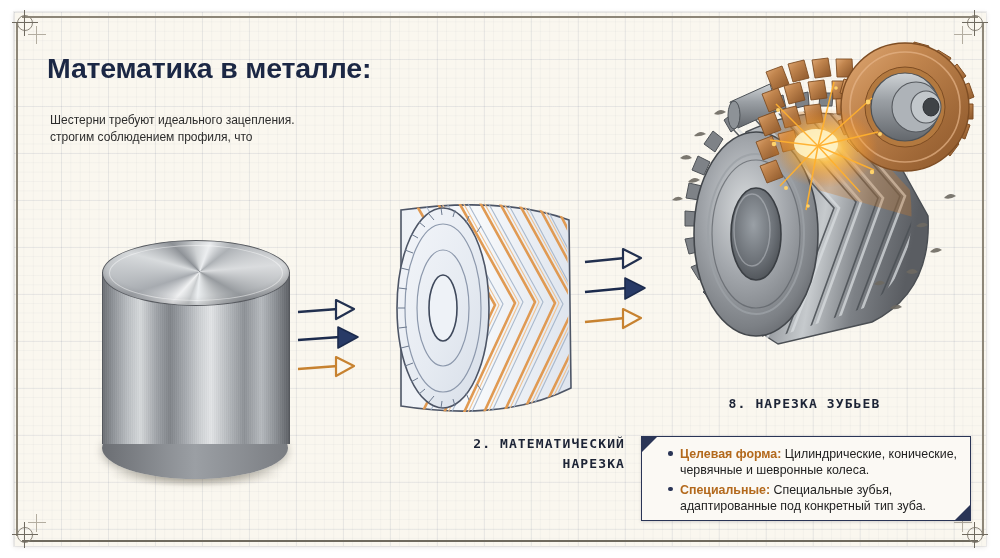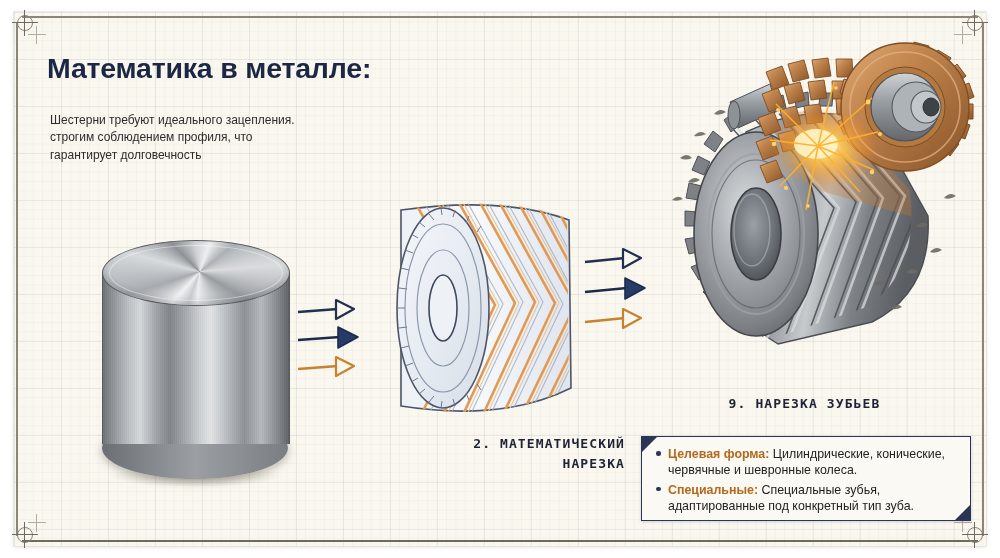--- a/index.html
+++ b/index.html
@@ -77,20 +77,21 @@
   #cap2{left:360px;top:434px;width:265px;text-align:right;}
   #cap3{left:672px;top:394px;width:265px;}
 
   
   .infobox{
     position:absolute;left:641px;top:436px;width:330px;height:85px;
     background:#fbf9f4;
     border:1.6px solid #2a3556;
     box-sizing:border-box;
     box-shadow:0 1px 3px rgba(40,40,60,.18);
+    padding-left:12px;
   }
   .infobox .corner{position:absolute;width:0;height:0;}
   .infobox .corner.tl{left:0;top:0;border-top:15px solid #2a3556;border-right:15px solid transparent;}
   .infobox .corner.br{right:0;bottom:0;border-bottom:15px solid #2a3556;border-left:15px solid transparent;}
   .infobox ul{margin:0;padding:9px 10px 0 26px;list-style:none;}
   .infobox li{
     position:relative;font-size:12.4px;line-height:1.32;color:#222;margin-bottom:3px;
   }
   .infobox li:before{
     content:"";position:absolute;left:-12px;top:5px;width:4.5px;height:4.5px;
@@ -195,21 +196,20 @@
       <i class="v"></i>
     </div>
 
   <h1 class="title">
     <span>Математика в металле:</span>
   </h1>
 
   <div class="lede">
     <span>Шестерни требуют идеального зацепления.</span>
     <span>строгим соблюдением профиля, что</span>
-    <span>гарантирует долговечность</span>
   </div>
 
   <div id="billet">
     <div class="shadow"></div>
     <div class="bottom"></div>
     <div class="body"></div>
     <div class="top"></div>
     <div class="toprim"></div>
   </div>
 
@@ -506,21 +506,21 @@
         <path d="M86 74 q6 -7 12 -2 -6 4 -12 2z"></path>
       </g>
     </svg>
   </div>
 
   <div class="caption" id="cap2">
     <span>2. МАТЕМАТИЧЕСКИЙ</span>
     <span>НАРЕЗКА</span>
   </div>
   <div class="caption" id="cap3">
-    <span>9. НАРЕЗКА ЗУБЬЕВ</span>
+    <span>8. НАРЕЗКА ЗУБЬЕВ</span>
   </div>
 
   <div class="infobox">
     <span class="corner tl"></span>
     <span class="corner br"></span>
     <ul>
       <li>
         <b>Целевая форма:</b><span> Цилиндрические, конические, червячные и шевронные колеса.</span>
       </li>
       <li>

